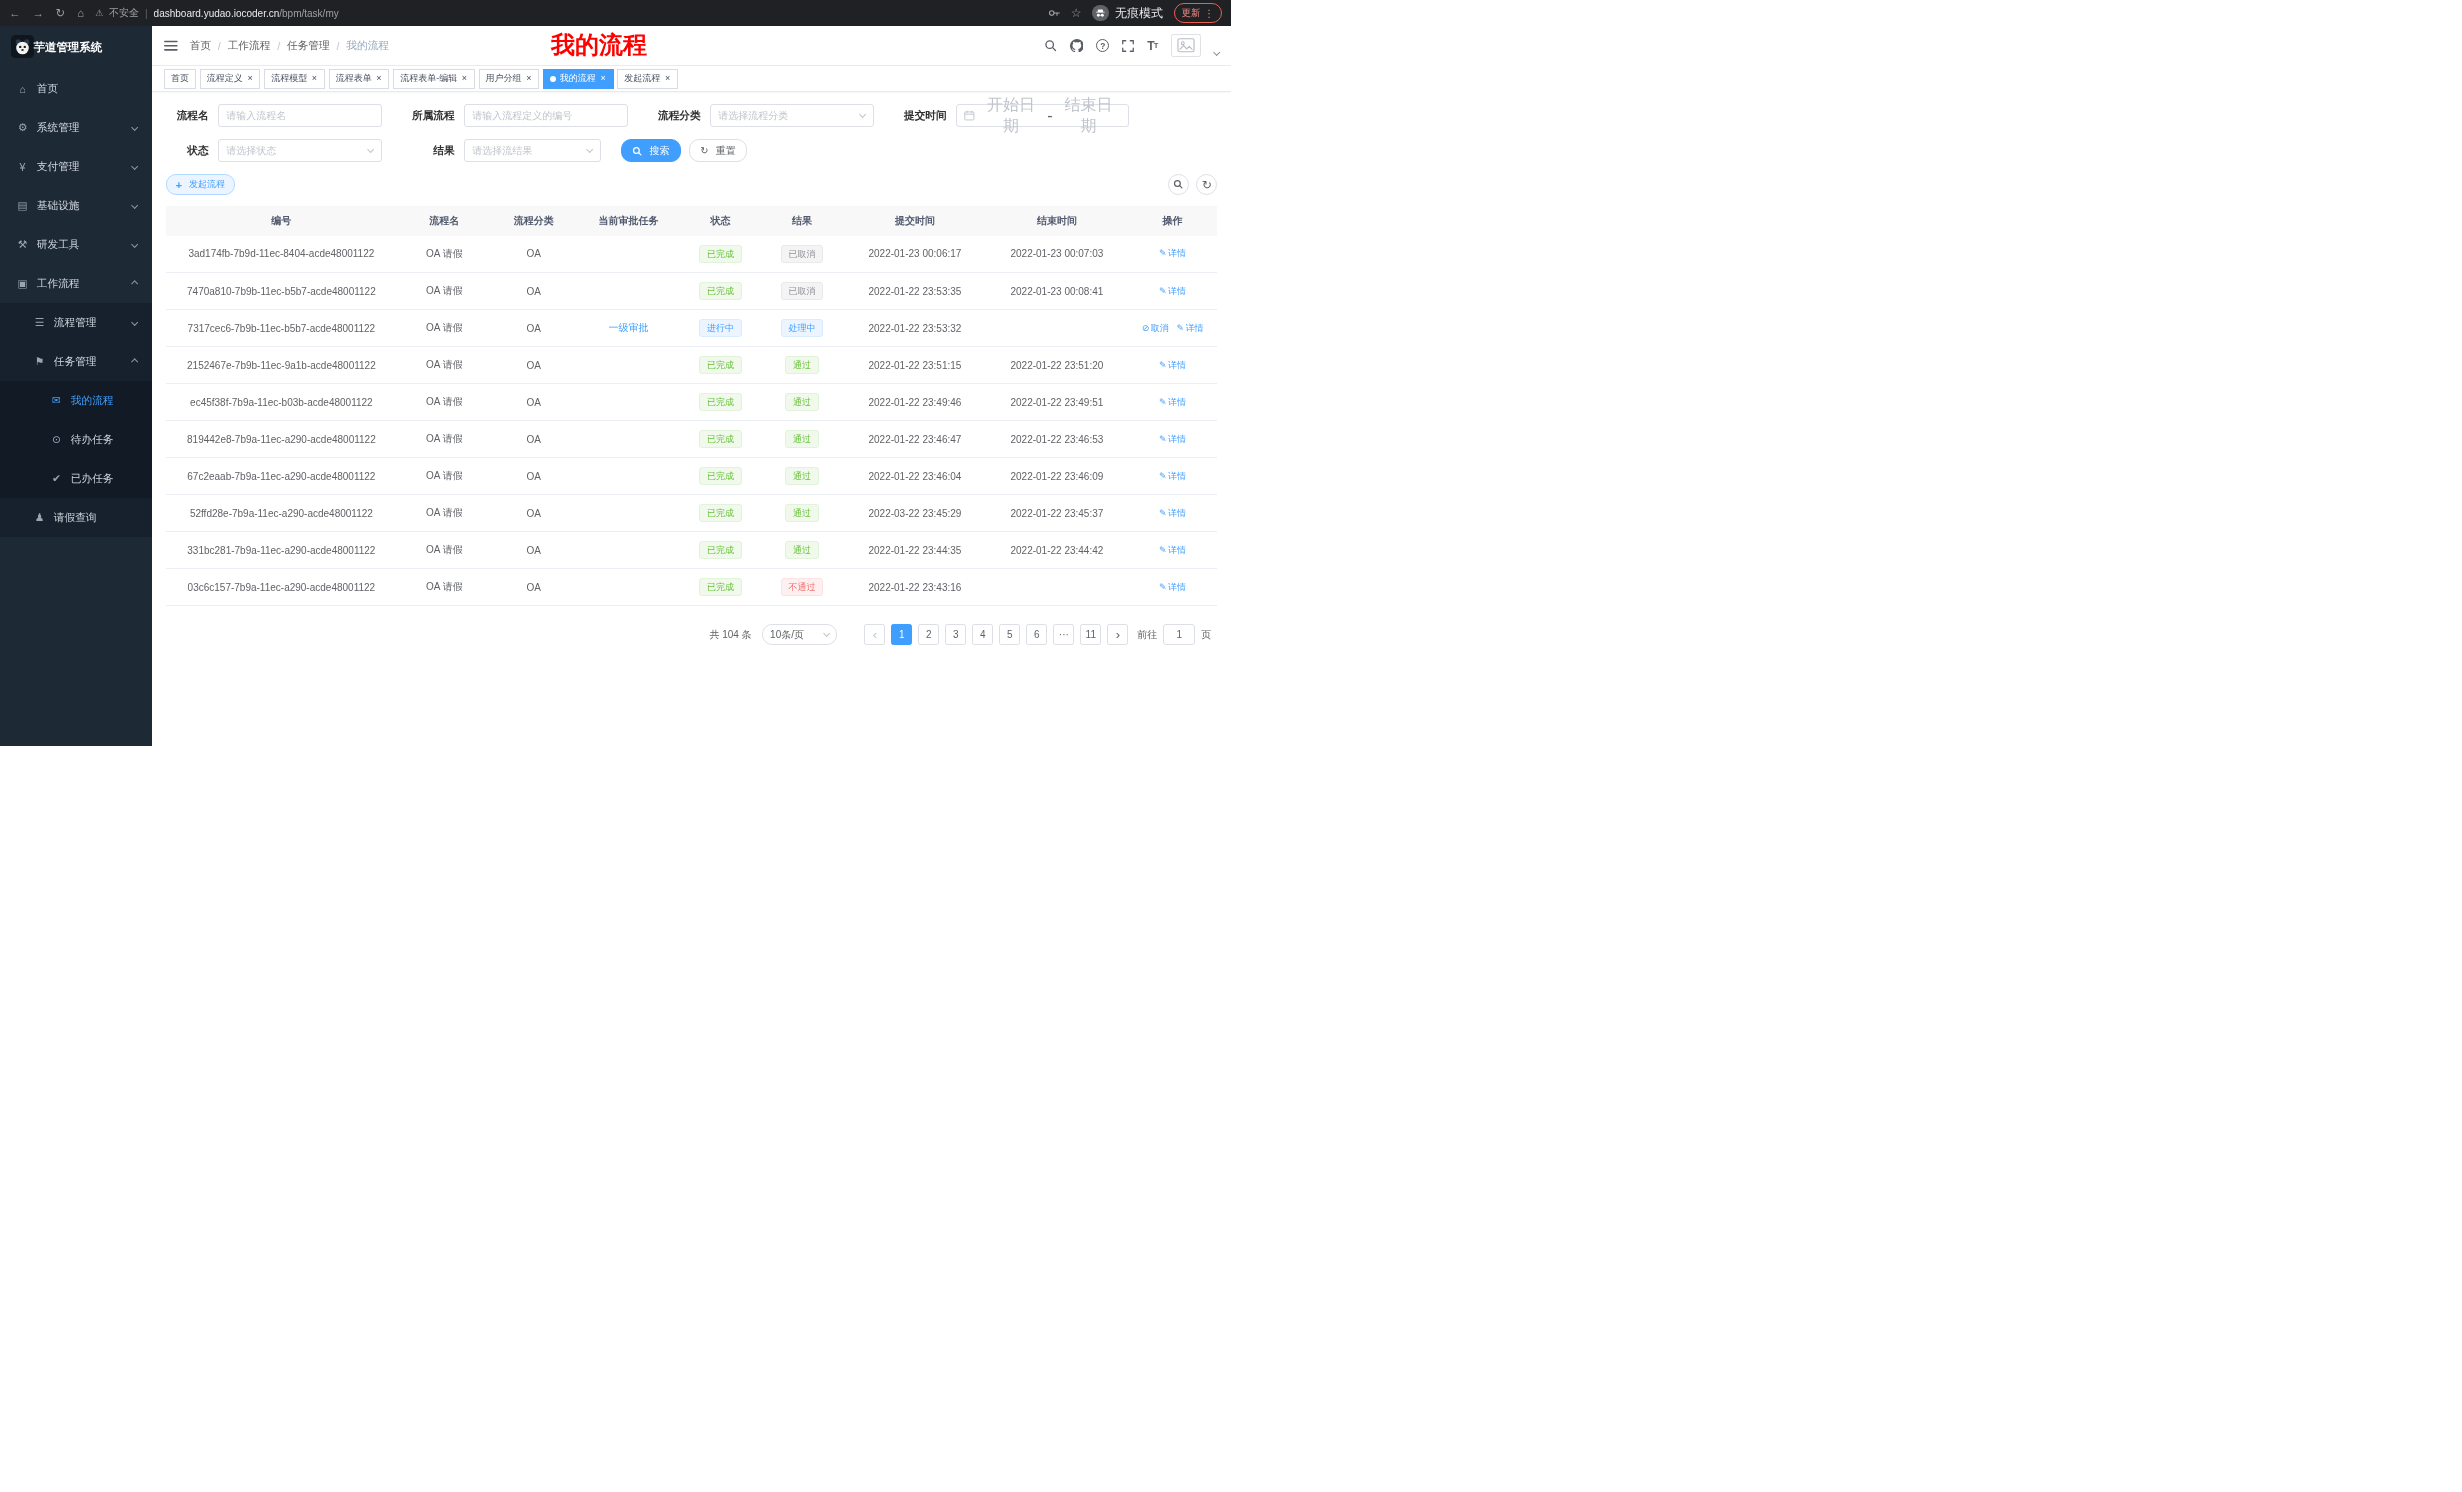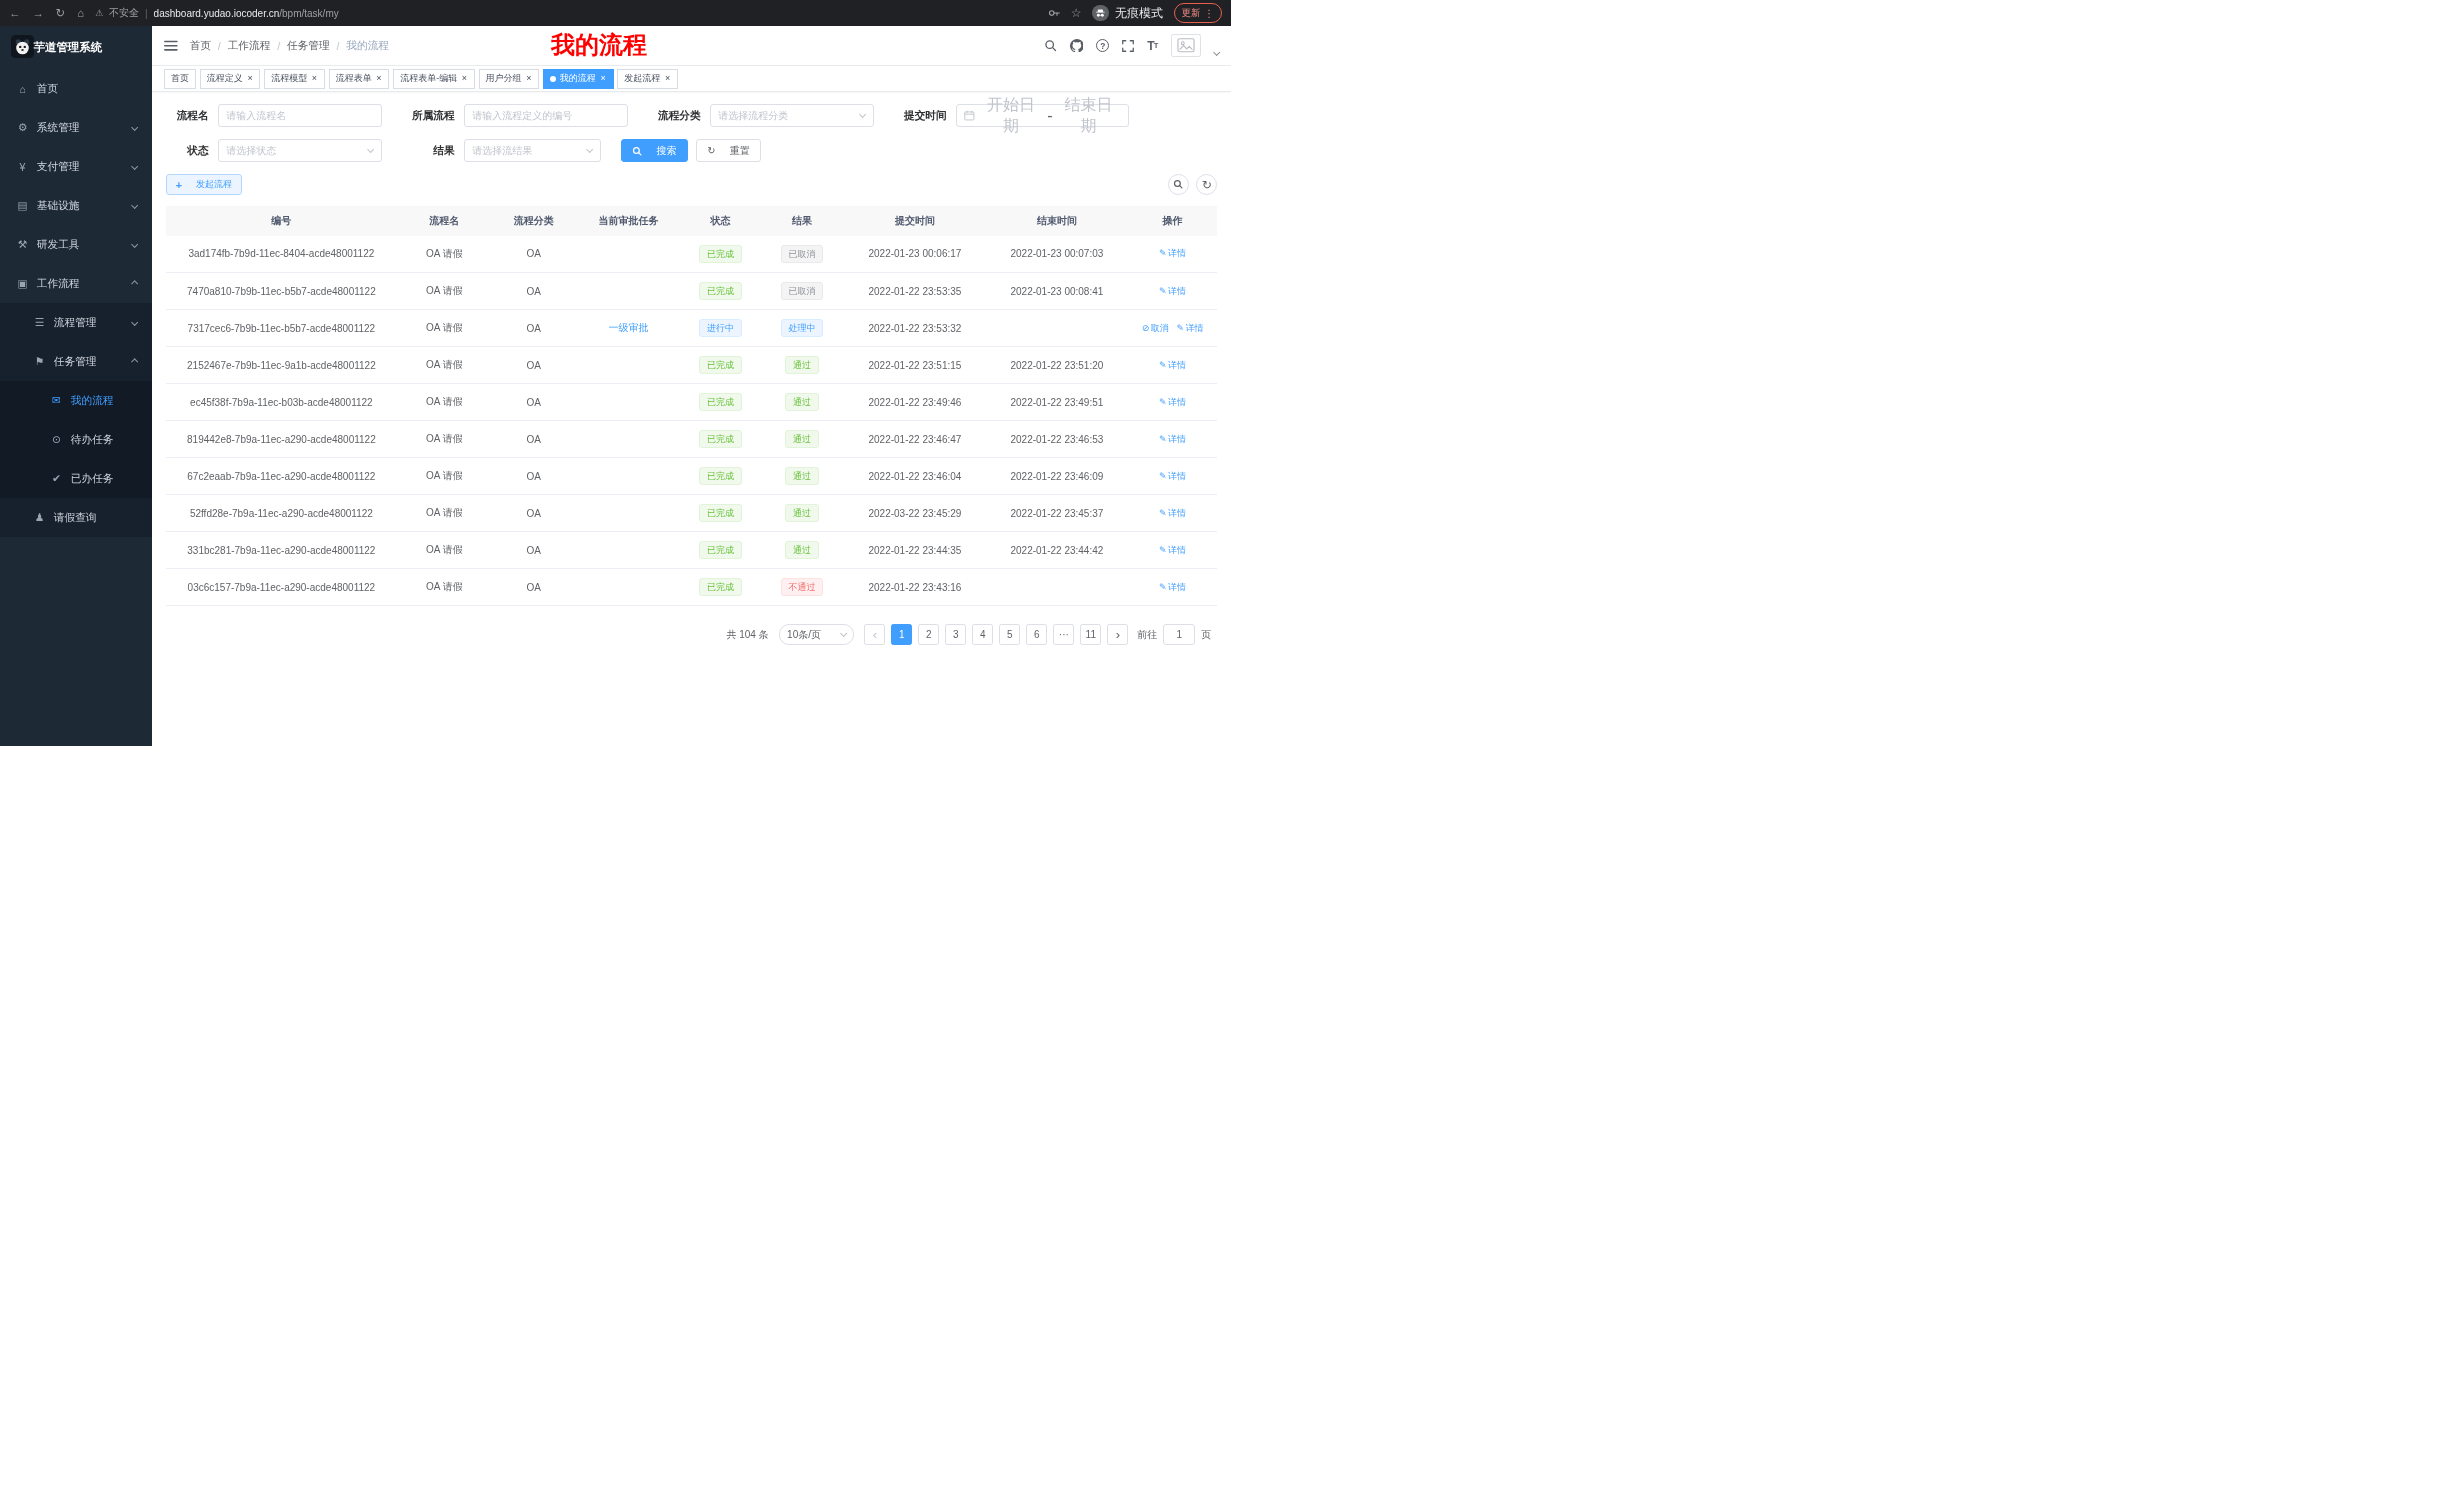--- a/index.html
+++ b/index.html
@@ -69,21 +69,21 @@
   .w180{width:137px}
   .finput{height:23px;border:0.8px solid #dcdfe6;border-radius:3px;padding:0 7.6px;font-size:10px;color:#606266;outline:none;font-family:inherit;background:#fff}
   .finput::placeholder{color:#c0c4cc}
   .fselect{height:23px;border:0.8px solid #dcdfe6;border-radius:3px;padding:0 7.6px;display:inline-flex;align-items:center;justify-content:space-between;font-size:10px;color:#c0c4cc;background:#fff;cursor:pointer}
   .fselect .chev{color:#c0c4cc;margin-top:-2.3px}
   .fdate{height:23px;width:173px;border:0.8px solid #dcdfe6;border-radius:3px;padding:0 7.6px;display:inline-flex;align-items:center;gap:4.6px;font-size:16px;color:#c0c4cc;background:#fff;cursor:pointer}
   .fdate .ph{flex:1;text-align:center}
   .cal{color:#c0c4cc;display:inline-flex}
   .dsep{color:#606266}
 
-  .btn{height:23px;border-radius:3px;font-size:10px;display:inline-flex;align-items:center;gap:14px;padding:0 10.7px;cursor:pointer;border:0.8px solid transparent;font-family:inherit;white-space:nowrap}
+  .btn{height:23px;border-radius:10px;font-size:10px;display:inline-flex;align-items:center;gap:7px;padding:0 10.7px;cursor:pointer;border:0.8px solid transparent;font-family:inherit;white-space:nowrap}
   .btn.primary{background:#409eff;color:#fff;border-color:#409eff;margin-left:20px}
   .btn.plain{background:#fff;color:#606266;border-color:#dcdfe6;margin-left:7.6px}
   .btn .bic{display:inline-flex;align-items:center}
   .btn.create{background:#ecf5ff;color:#409eff;border-color:#b3d8ff;height:21px;padding:0 9px;font-size:9px}
   .plus{font-size:10.7px;font-weight:700}
 
   .toolbar{display:flex;align-items:center;justify-content:space-between;margin:1.5px 0 10.7px}
   .tool-right{display:flex;align-items:center}
   .circle-btn{width:21px;height:21px;border:0.8px solid #dcdfe6;border-radius:50%;display:inline-flex;align-items:center;justify-content:center;color:#606266;margin-left:7.6px;cursor:pointer;background:#fff}
 
@@ -94,21 +94,21 @@
   .tag.success{background:#f0f9eb;border-color:#e1f3d8;color:#67c23a}
   .tag.info{background:#f4f4f5;border-color:#e9e9eb;color:#909399}
   .tag.primary{background:#ecf5ff;border-color:#d9ecff;color:#409eff}
   .tag.danger{background:#fef0f0;border-color:#fde2e2;color:#f56c6c}
   .link{color:#409eff;cursor:pointer}
   .action-link{color:#409eff;cursor:pointer;font-size:9px;margin:0 3.8px;white-space:nowrap}
   .action-ic{margin-right:1.5px;font-size:9px}
 
   .pager{display:flex;align-items:center;justify-content:flex-end;margin-top:18px;font-size:10px;color:#606266}
   .total{margin-right:10.7px}
-  .psize{width:75px;height:21px;border:0.8px solid #dcdfe6;border-radius:10px;display:inline-flex;align-items:center;justify-content:space-between;padding:0 6.8px;color:#606266;cursor:pointer;background:#fff;margin-right:7px}
+  .psize{width:75px;height:21px;border:0.8px solid #dcdfe6;border-radius:10px;display:inline-flex;align-items:center;justify-content:space-between;padding:0 6.8px;color:#606266;cursor:pointer;background:#fff;margin-right:24px}
   .psize .chev{color:#c0c4cc;margin-top:-2.3px}
   .pbtn{min-width:21px;height:21px;border:0.8px solid #dcdfe6;border-radius:2.3px;background:#fff;display:inline-flex;align-items:center;justify-content:center;margin:0 3px;cursor:pointer;color:#606266;font-size:10px}
   .pbtn.active{background:#409eff;border-color:#409eff;color:#fff}
   .pbtn.disabled{color:#c0c4cc;cursor:default}
   .pbtn.arrow{font-size:13px;line-height:1}
   .goto-label{margin:0 6px;white-space:nowrap}
   .goto-input{width:32px;height:21px;border:0.8px solid #dcdfe6;border-radius:3px;text-align:center;font-size:10px;color:#606266;outline:none;font-family:inherit}
 
   .overlay-title{position:absolute;top:29px;left:599px;transform:translateX(-50%);font-size:24px;font-weight:700;color:#ff0000;z-index:50;white-space:nowrap}
 </style>

